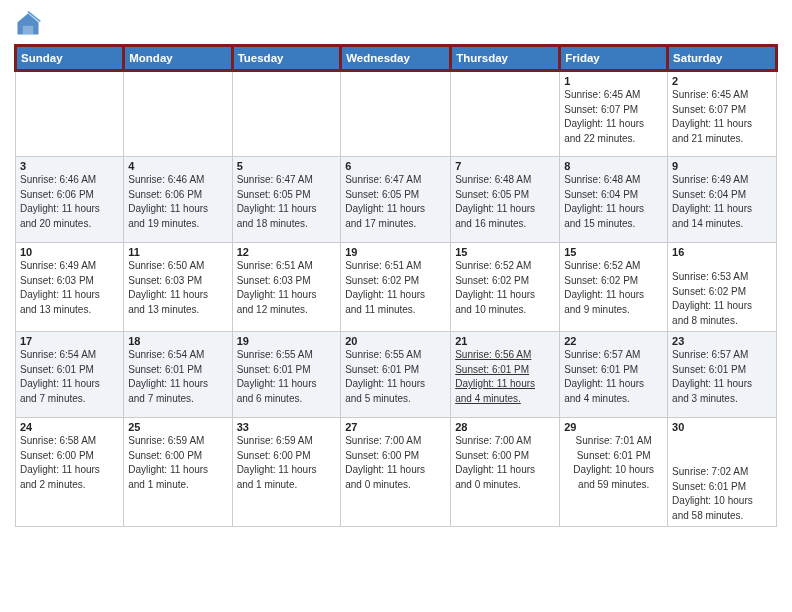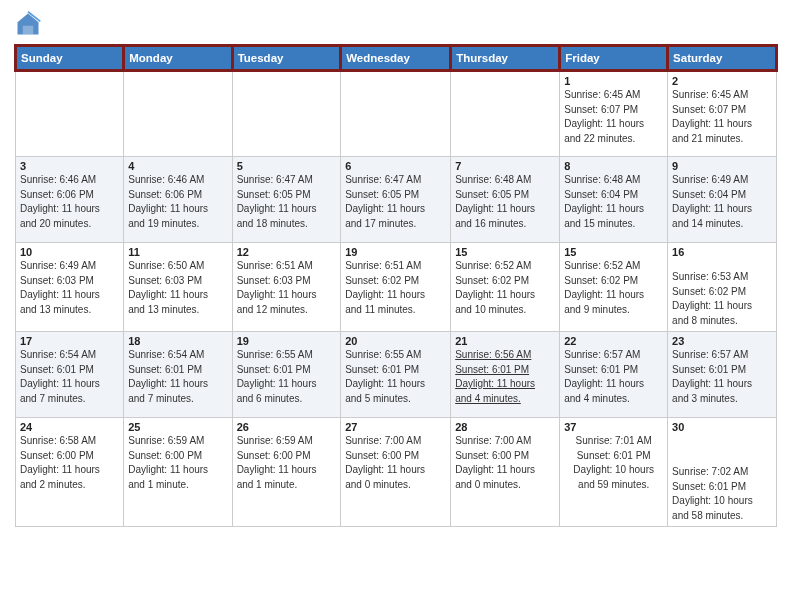--- a/index.html
+++ b/index.html
@@ -310,42 +310,42 @@
 and 2 minutes.</div>
           </td>
           <td>
             <span class="day-num">25</span>
             <div class="day-info" style="white-space: pre-line;">Sunrise: 6:59 AM
 Sunset: 6:00 PM
 Daylight: 11 hours
 and 1 minute.</div>
           </td>
           <td>
-            <span class="day-num">26</span>
+            <span class="day-num">33</span>
             <div class="day-info" style="white-space: pre-line;">Sunrise: 6:59 AM
 Sunset: 6:00 PM
 Daylight: 11 hours
 and 1 minute.</div>
           </td>
           <td>
             <span class="day-num">27</span>
             <div class="day-info" style="white-space: pre-line;">Sunrise: 7:00 AM
 Sunset: 6:00 PM
 Daylight: 11 hours
 and 0 minutes.</div>
           </td>
           <td>
             <span class="day-num">28</span>
             <div class="day-info" style="white-space: pre-line;">Sunrise: 7:00 AM
 Sunset: 6:00 PM
 Daylight: 11 hours
 and 0 minutes.</div>
           </td>
           <td>
-            <span class="day-num">37</span>
+            <span class="day-num">29</span>
             <div class="day-info" style="white-space: pre-line; text-align: center;">Sunrise: 7:01 AM
 Sunset: 6:01 PM
 Daylight: 10 hours
 and 59 minutes.</div>
           </td>
           <td>
             <span class="day-num">30</span>
             <div class="day-info" style="white-space: pre-line; margin-top: 32px;">Sunrise: 7:02 AM
 Sunset: 6:01 PM
 Daylight: 10 hours

